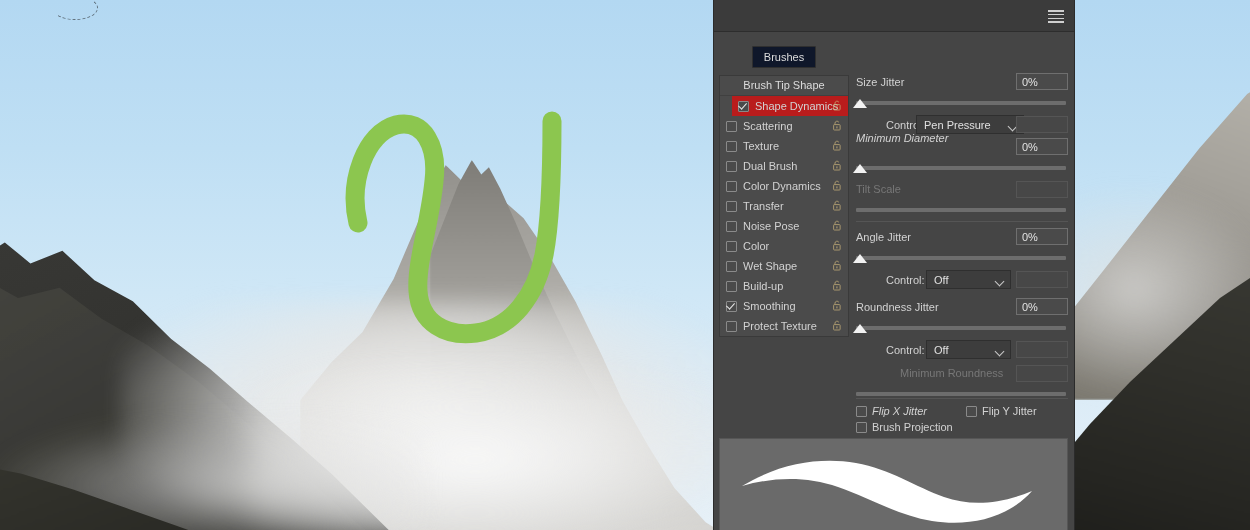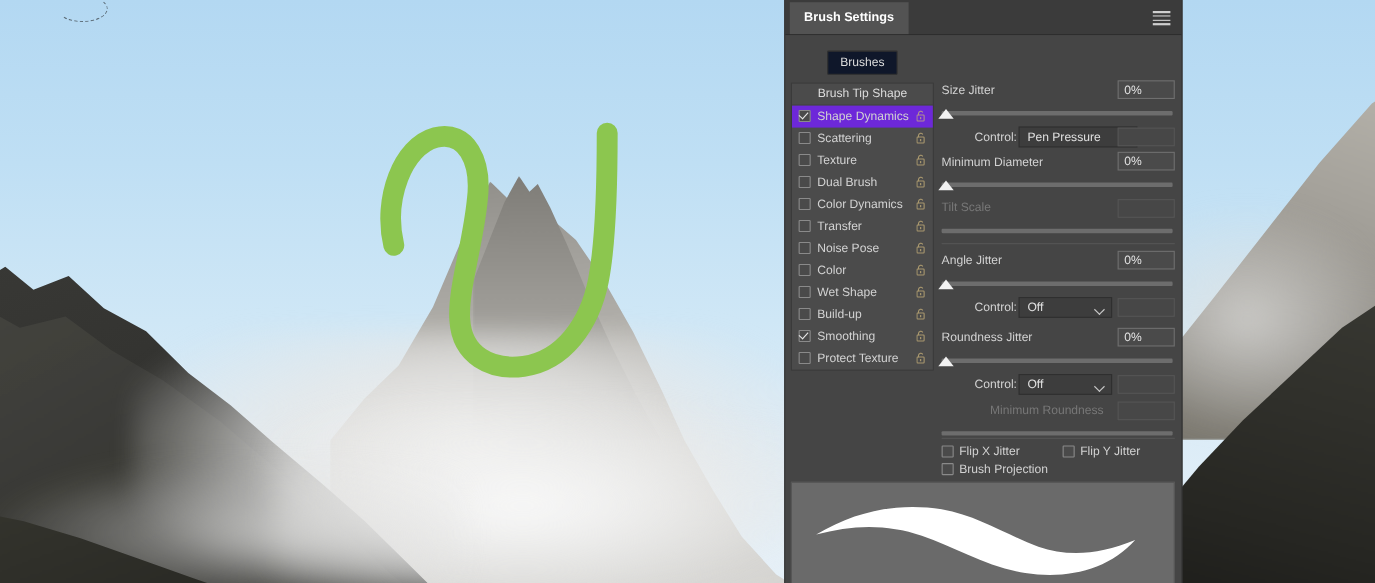--- a/index.html
+++ b/index.html
@@ -94,21 +94,21 @@
   #brushes-btn{position:absolute;left:38px;top:14px;width:62px;height:20px;
     background:#0f172a;border:1px solid #2f2f2f;color:#dcdcdc;
     font-size:11px;line-height:20px;text-align:center;border-radius:1px;}
 
   
   #list{position:absolute;left:5px;top:43px;width:128px;background:#4b4b4b;
     border:1px solid #3a3a3a;}
   #list-head{height:19px;line-height:19px;text-align:center;color:#dcdcdc;font-size:11px;
     border-bottom:1px solid #404040;}
   .lrow{position:relative;height:20px;line-height:20px;padding-left:6px;color:#d2d2d2;font-size:11px;}
-  .lrow.sel{background:#6d28d9;}
+  .lrow.sel{background:#b91c1c;margin-left:12px;}
   .cbx{display:inline-block;width:9px;height:9px;border:1px solid #8a8a8a;background:#4a4a4a;
     vertical-align:middle;margin-right:6px;position:relative;top:-1px;border-radius:1px;}
   .cbx.on{background:#4a4a4a;}
   .cbx.on:after{content:"";position:absolute;left:1px;top:-1px;width:4px;height:7px;
     border:solid #e8e8e8;border-width:0 1.6px 1.6px 0;transform:rotate(42deg);}
   .lock{position:absolute;right:6px;top:4px;width:9px;height:11px;opacity:.75;}
 
   
   #ctl{position:absolute;left:142px;top:8px;width:212px;}
   .lbl{position:absolute;font-size:11px;color:#d2d2d2;}
@@ -161,21 +161,20 @@
                C182 233, 206 200, 214 160 C221 124, 222 70, 222 26" fill="none" stroke="#8cc64f" stroke-width="19" stroke-linecap="round" stroke-linejoin="round"></path>
     </svg>
 
     <div id="marquee"></div>
   </div>
 
   <div id="panel">
     <div id="panel-topnub"></div>
 
     <div id="tabbar">
-      <div id="tab">Brush Settings</div>
       <div id="panel-menu">
         <i></i>
           <i></i>
           <i></i>
           <i></i>
       </div>
     </div>
 
     <div id="body">
 
@@ -248,27 +247,27 @@
       </div>
 
       <div id="ctl">
 
         <div class="lbl" style="left:0;top:36px;">Size Jitter</div>
         <div class="vbox" style="left:160px;top:33px;">0%</div>
         <div class="track" style="left:0;top:61px;width:210px;"></div>
         <div class="thumb" style="left:-3px;top:59px;"></div>
 
         <div class="ctrl-lbl" style="left:30px;top:79px;">Control:</div>
-        <div class="sel-box" style="left:70px;top:75px;width:108px;">
+        <div class="sel-box" style="left:60px;top:75px;width:108px;">
           <span>Pen Pressure</span>
           <span class="caret"></span>
         </div>
         <div class="vbox empty" style="left:160px;top:76px;"></div>
 
-        <div class="lbl" style="left:0;top:102px;">Minimum Diameter</div>
+        <div class="lbl" style="left:0;top:92px;font-style:italic;">Minimum Diameter</div>
         <div class="vbox" style="left:160px;top:98px;">0%</div>
         <div class="track" style="left:0;top:126px;width:210px;"></div>
         <div class="thumb" style="left:-3px;top:124px;"></div>
 
         <div class="lbl dim" style="left:0;top:143px;text-align:right;">Tilt Scale</div>
         <div class="vbox empty" style="left:160px;top:141px;"></div>
         <div class="track" style="left:0;top:168px;width:210px;"></div>
 
         <div class="sep" style="left:0;top:181px;width:212px;"></div>
 
@@ -295,21 +294,21 @@
           <span class="caret"></span>
         </div>
         <div class="vbox empty" style="left:160px;top:301px;"></div>
 
         <div class="lbl dim" style="left:0;top:327px;margin-left:44px;">Minimum Roundness</div>
         <div class="vbox empty" style="left:160px;top:325px;"></div>
         <div class="track" style="left:0;top:352px;width:210px;"></div>
 
         <div class="sep" style="left:0;top:358px;width:212px;"></div>
 
-        <div class="fcb" style="left:0;top:365px;">
+        <div class="fcb" style="left:0;top:365px;font-style:italic;">
           <span class="cbx"></span><span>Flip X Jitter</span>
         </div>
         <div class="fcb" style="left:110px;top:365px;">
           <span class="cbx"></span><span>Flip Y Jitter</span>
         </div>
         <div class="fcb" style="left:0;top:381px;">
           <span class="cbx"></span><span>Brush Projection</span>
         </div>
       </div>
 

